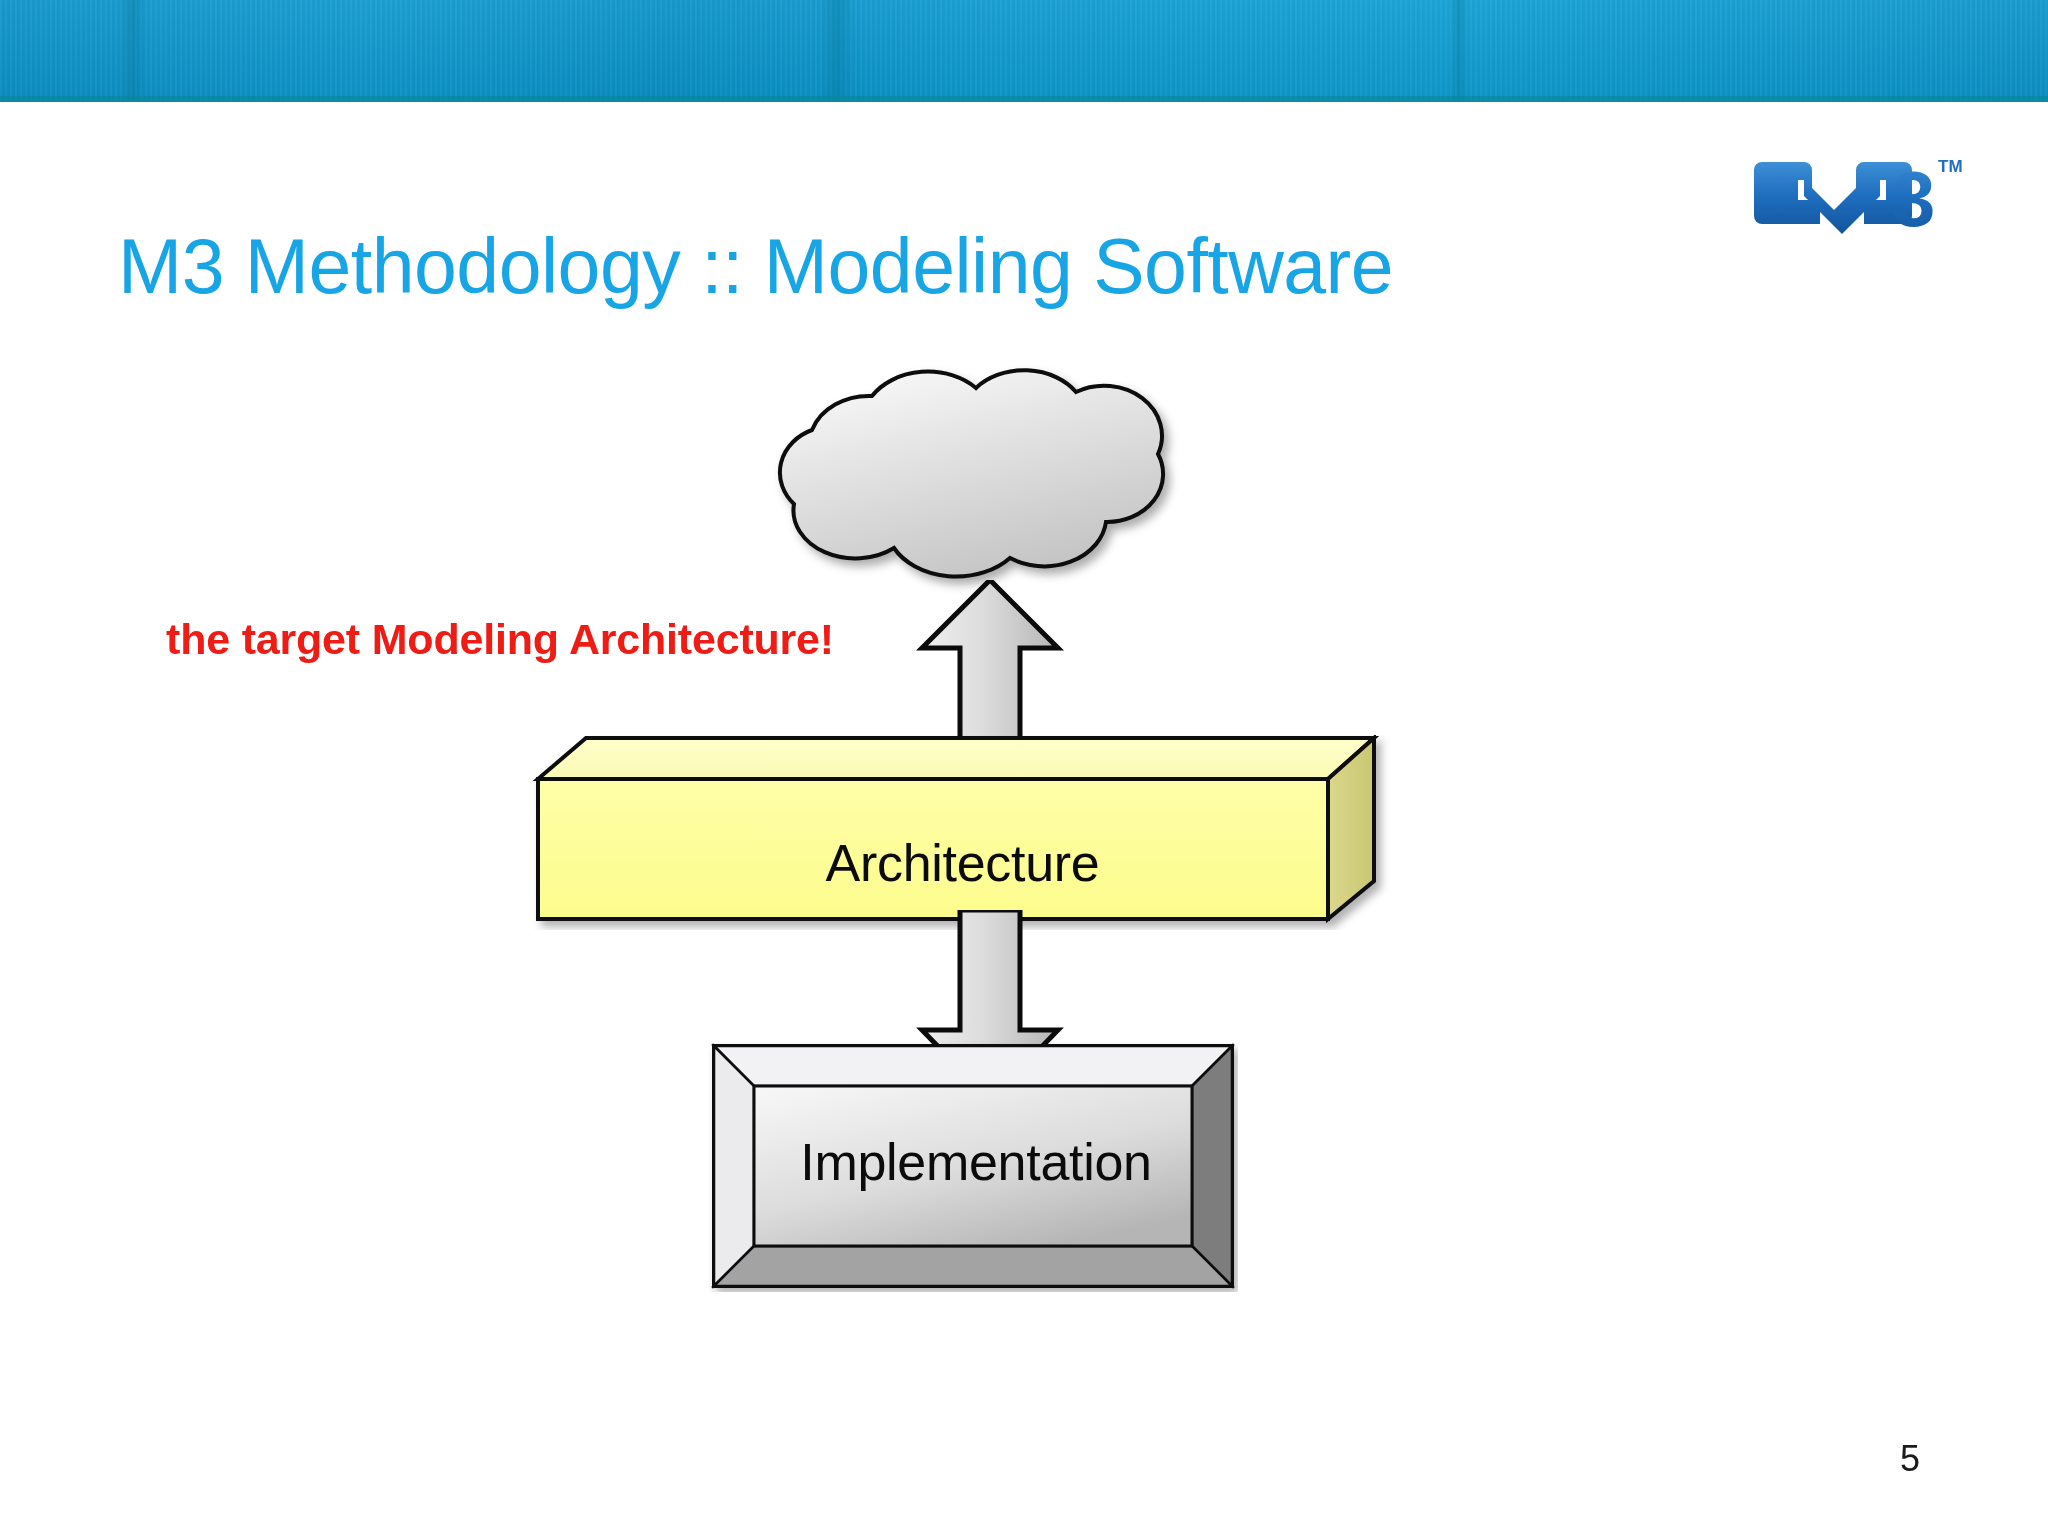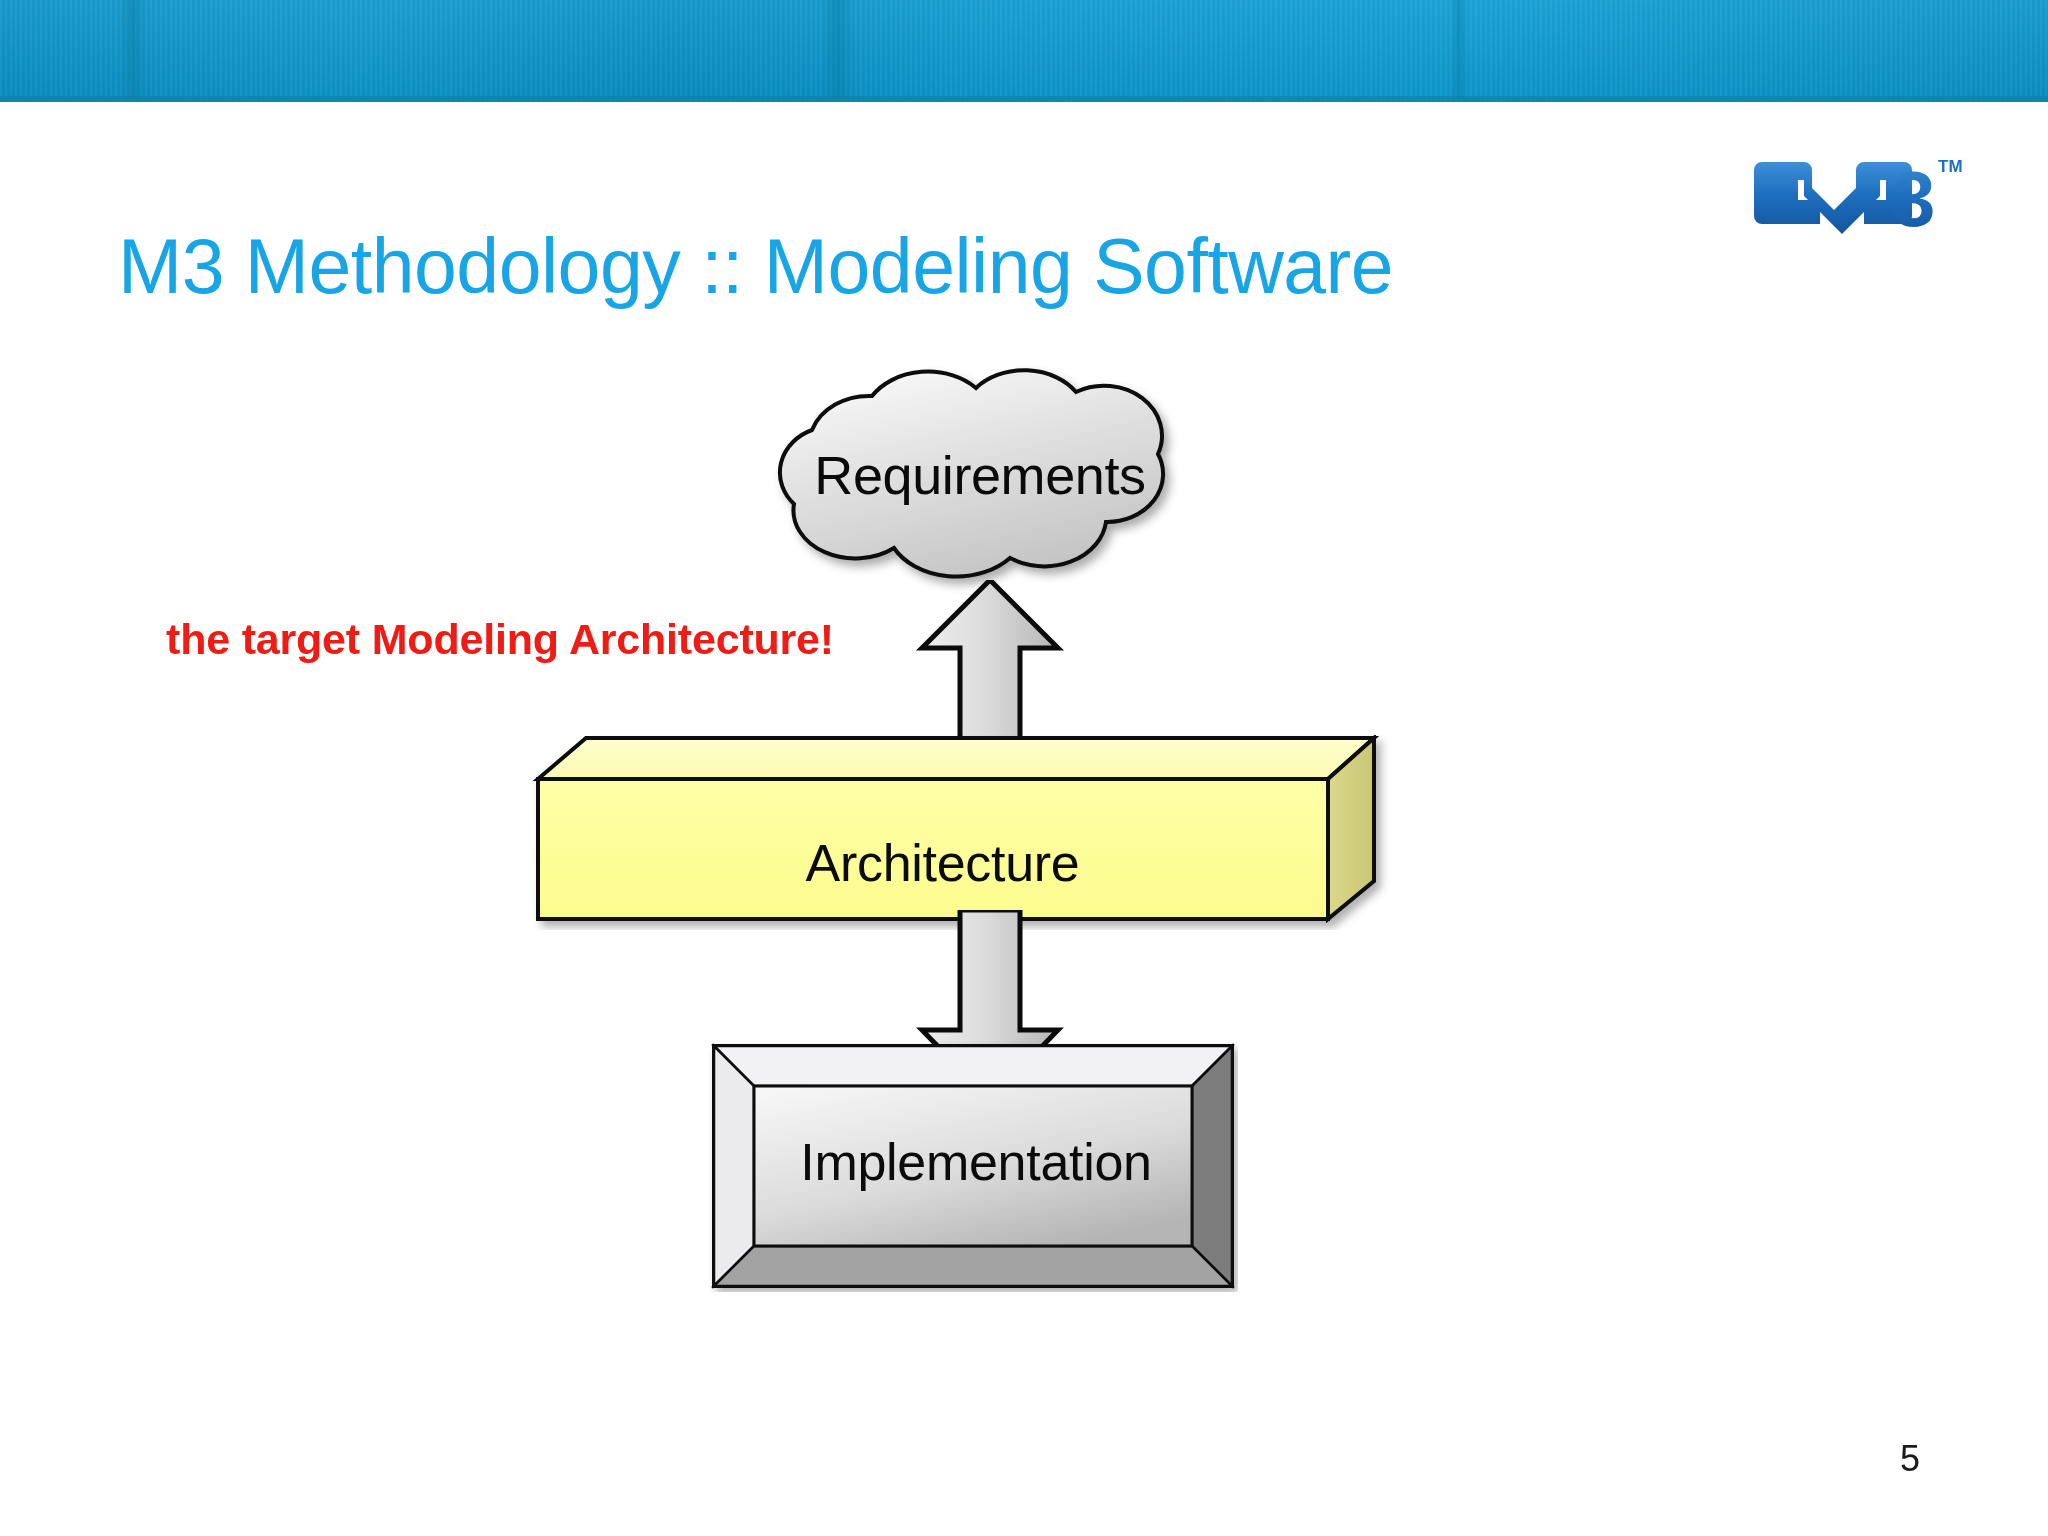--- a/index.html
+++ b/index.html
@@ -108,20 +108,21 @@
   .arch-wrap svg { display: block; }
   .arch-label {
     position: absolute;
     left: 12px;
     top: 98px;
     width: 805px;
     text-align: center;
     font-size: 52px;
     color: #0b0b0b;
     letter-spacing: -0.3px;
+    padding-left: 20px;
   }
 
   
   .impl-wrap {
     position: absolute;
     left: 708px;
     top: 1040px;
     width: 530px;
     height: 252px;
   }
@@ -210,21 +211,20 @@
         a 58 50 0 0 1 82 62
         a 56 48 0 0 1 -52 68
         a 62 50 0 0 1 -96 36
         a 70 52 0 0 1 -116 -10
         a 62 48 0 0 1 -100 -44
         a 52 46 0 0 1 18 -74
         a 60 50 0 0 1 60 -34
         z" fill="url(#cloudgrad)" stroke="#0b0b0b" stroke-width="4"></path>
     </g>
   </svg>
-  <div class="cloud-label">Requirements</div>
 </div>
 
 <div class="arrow-up">
   <svg width="200" height="200" viewBox="0 0 200 200" xmlns="http://www.w3.org/2000/svg">
     <defs>
       <linearGradient id="arrowgradU" x1="0" y1="0" x2="1" y2="0">
         <stop offset="0%" stop-color="#efefef"></stop>
         <stop offset="45%" stop-color="#dcdcdc"></stop>
         <stop offset="100%" stop-color="#b6b6b6"></stop>
       </linearGradient>

